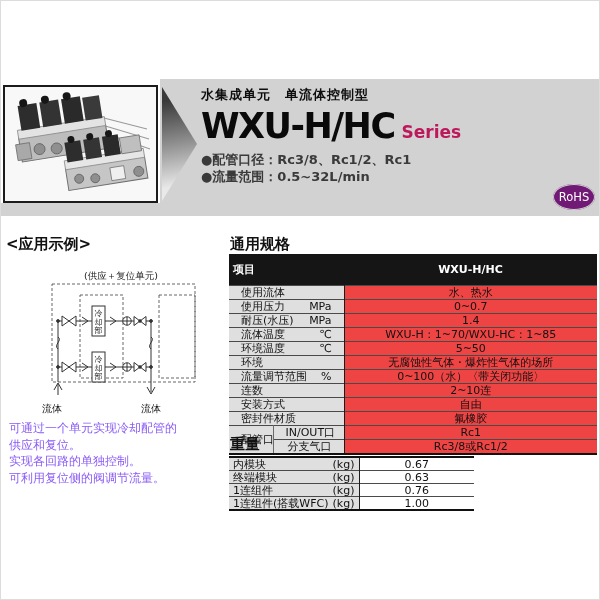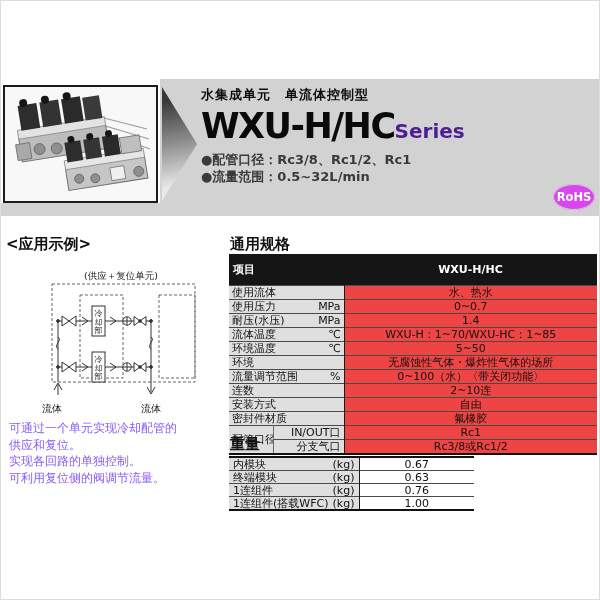--- a/index.html
+++ b/index.html
@@ -13,39 +13,39 @@
   .photo-box{position:absolute;left:2px;top:6px;width:151px;height:114px;
              border:2px solid #1b1b1b;background:#f8f8f8;}
   .photo-box svg{display:block;}
   .trans-arrow{position:absolute;left:161px;top:86px;width:35px;height:114px;
                background:linear-gradient(170deg,#393939 12%,#8d8d8d 48%,#e9e9e9 85%);
                clip-path:polygon(0 0,100% 50%,0 100%);}
   .head-text{position:absolute;left:200px;top:85px;}
   .kicker{font-size:13px;font-weight:bold;letter-spacing:1px;color:#0d0d0d;}
   .title-row{margin-top:2px;white-space:nowrap;}
   .big-title{font-size:35px;font-weight:bold;letter-spacing:-1.5px;color:#0a0a0a;}
-  .series{font-size:20px;font-weight:bold;color:#4c1d95;}
+  .series{font-size:17px;font-weight:bold;margin-left:7px;color:#be185d;}
   .bullets{margin-top:5px;font-size:13px;line-height:17px;font-weight:bold;color:#3a3a3a;}
-  .rohs{position:absolute;left:552px;top:183px;width:42px;height:26px;background:#d946ef;
+  .rohs{position:absolute;left:552px;top:183px;width:42px;height:26px;background:#701a75;
         border-radius:50%;display:flex;align-items:center;justify-content:center;
-        color:#fff;font-size:11.5px;font-weight:bold;box-shadow:inset 0 0 0 1px #cfcfcf;}
+        color:#fff;font-size:11.5px;font-weight:normal;box-shadow:inset 0 0 0 1px #cfcfcf;}
 
   
   .app-head{position:absolute;left:5px;top:234px;font-size:15px;font-weight:bold;}
   .diagram{position:absolute;left:0;top:262px;}
   .notes{position:absolute;left:8px;top:419px;font-size:12px;line-height:16.5px;color:#8b5cf6;}
 
   
   .spec-head{position:absolute;left:229px;top:234px;font-size:15px;font-weight:bold;}
   table{border-collapse:collapse;table-layout:fixed;}
   .spec-table{position:absolute;left:228px;top:253px;width:368px;border-bottom:2px solid #111;}
   .spec-table col.c1{width:44px;} .spec-table col.c2{width:71px;} .spec-table col.c3{width:253px;}
   .spec-table th{background:#151515;color:#fff;font-size:11px;height:14px;padding:8px 4px;font-weight:bold;}
   .spec-table th.item{text-align:left;}
-  .spec-table td{height:13px;font-size:11px;line-height:12px;padding:0 3px;
+  .spec-table td{height:13px;font-size:11px;line-height:12px;padding:0 12px;
                  border-top:1px solid #4a4a4a;white-space:nowrap;overflow:hidden;}
   .lblcell{background:#dfdfdf;border-right:1.5px solid #1c1c1c;}
   .lt{float:left;} .un{float:right;}
   .valcell{text-align:center;background:#ef4444;}
   .plbl{background:#dfdfdf;border-right:1px solid #6a6a6a;font-size:10.5px;
         text-align:center;vertical-align:middle;}
   .psub{background:#dfdfdf;border-right:1.5px solid #1c1c1c;text-align:right;}
 
   .weight-head{position:absolute;left:229px;top:434px;font-size:15px;font-weight:bold;}
   .weight-table{position:absolute;left:228px;top:455px;width:245px;

